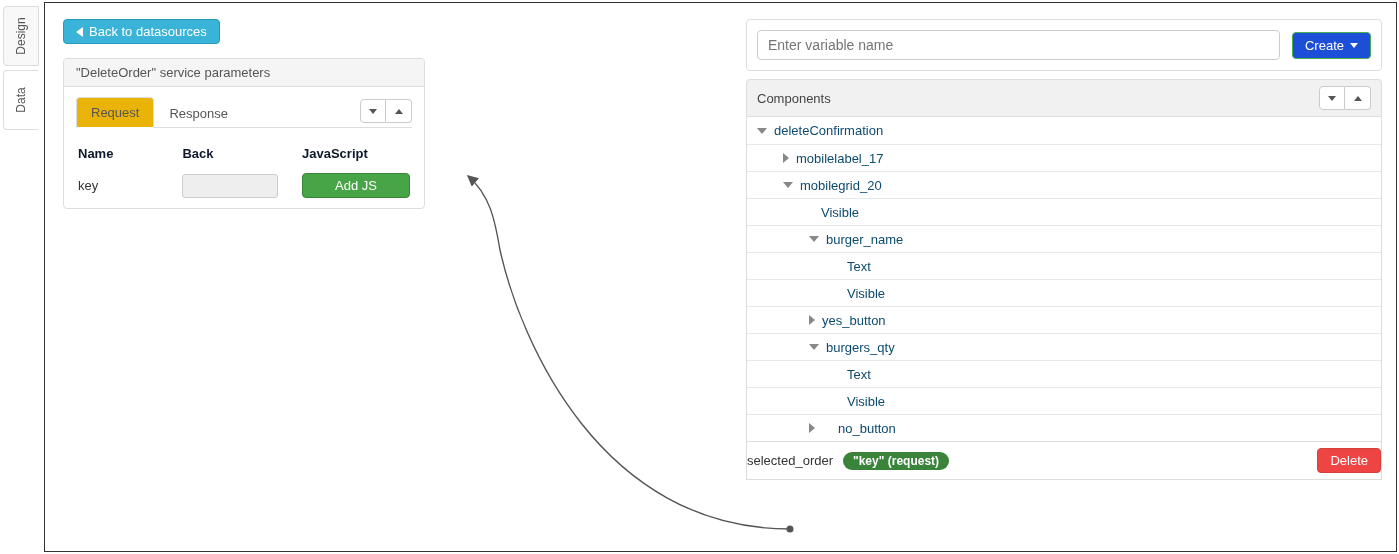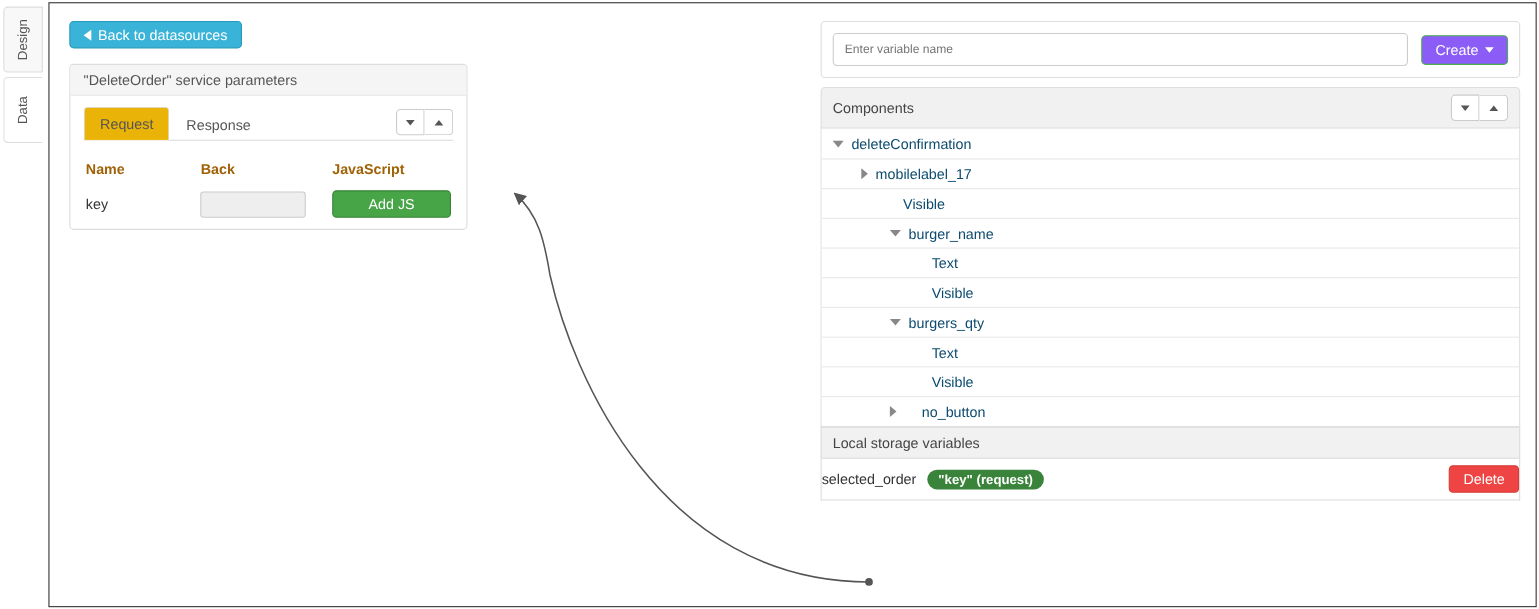--- a/index.html
+++ b/index.html
@@ -67,21 +67,21 @@
     align-items: center;
     gap: 6px;
     padding: 4px 12px;
     border-radius: 4px;
     font-size: 13px;
     cursor: pointer;
     border: 1px solid transparent;
     background: #eee;
   }
   .btn-blue { background: #39b3d7; border-color: #269abc; color: #fff; }
-  .btn-green { background: #8b5cf6; border-color: #4cae4c; color: #fff; }
+  .btn-green { background: #1d4ed8; border-color: #4cae4c; color: #fff; }
   .btn-green-dark { background: #47a447; border-color: #398439; color: #fff; padding: 4px 22px; border-radius: 4px; }
   .btn-red { background: #ef4444; border-color: #d43f3a; color: #fff; }
 
   .panel {
     border: 1px solid #ddd;
     border-radius: 4px;
     margin-top: 14px;
     background: #fff;
   }
   .panel-head {
@@ -119,21 +119,21 @@
   }
   .chev-btn:first-child { border-radius: 4px 0 0 4px; }
   .chev-btn:last-child { border-radius: 0 4px 4px 0; border-left: none; }
 
   .param-table { width: 100%; margin-top: 14px; border-collapse: collapse; }
   .param-table th {
     text-align: left;
     font-weight: bold;
     font-size: 13px;
     padding: 4px 2px 8px 2px;
-    color: #a16207;
+    color: #0f172a;
   }
   .param-table td { padding: 4px 2px; vertical-align: middle; }
   .val-input {
     width: 96px; height: 24px;
     border: 1px solid #ccc;
     background: #eee;
     border-radius: 3px;
     padding: 2px 6px;
   }
 
@@ -160,21 +160,21 @@
   .r-head .chev-btns { margin-left: auto; }
   .r-body { padding: 10px; }
 
   .var-row { display: flex; gap: 12px; align-items: center; }
   .var-input {
     flex: 1;
     height: 30px;
     border: 1px solid #ccc;
     border-radius: 4px;
     padding: 4px 10px;
-    font-size: 11px;
+    font-size: 14px;
     color: #999;
   }
 
   .tree {
     border-left: 1px solid #ddd;
     border-right: 1px solid #ddd;
     border-bottom: 1px solid #ddd;
   }
   .tree-row {
     border-top: 1px solid #e8e8e8;
@@ -335,50 +335,57 @@
         </div>
         <div class="tree" id="tree-container">
             <div class="tree-row" style="padding-left: 10px;">
               <span class="caret open"></span>
               <span>deleteConfirmation</span>
             </div>
             <div class="tree-row" style="padding-left: 36px;">
               <span class="caret closed"></span>
               <span>mobilelabel_17</span>
             </div>
+            <div class="tree-row" style="padding-left: 36px;">
+              <span class="caret open"></span>
+              <span>mobilegrid_20</span>
+            </div>
             <div class="tree-row" style="padding-left: 74px;">
               <span>Visible</span>
             </div>
             <div class="tree-row" style="padding-left: 62px;">
               <span class="caret open"></span>
               <span>burger_name</span>
             </div>
             <div class="tree-row" style="padding-left: 100px;">
               <span>Text</span>
             </div>
             <div class="tree-row" style="padding-left: 100px;">
               <span>Visible</span>
             </div>
             <div class="tree-row" style="padding-left: 62px;">
+              <span class="caret closed"></span>
+              <span>yes_button</span>
+            </div>
+            <div class="tree-row" style="padding-left: 62px;">
               <span class="caret open"></span>
               <span>burgers_qty</span>
             </div>
             <div class="tree-row" style="padding-left: 100px;">
               <span>Text</span>
             </div>
             <div class="tree-row" style="padding-left: 100px;">
               <span>Visible</span>
             </div>
             <div class="tree-row" style="padding-left: 62px; gap: 16px;">
               <span class="caret closed"></span>
               <span>no_button</span>
             </div>
           </div>
 
-        <div class="sub-head">Local storage variables</div>
         <div class="storage-row">
           <span>selected_order</span>
           <span class="pill">"key" (request)</span>
           <span style="flex:1"></span>
           <button class="btn btn-red">Delete</button>
         </div>
       </div>
     </div>
 
   </div>

